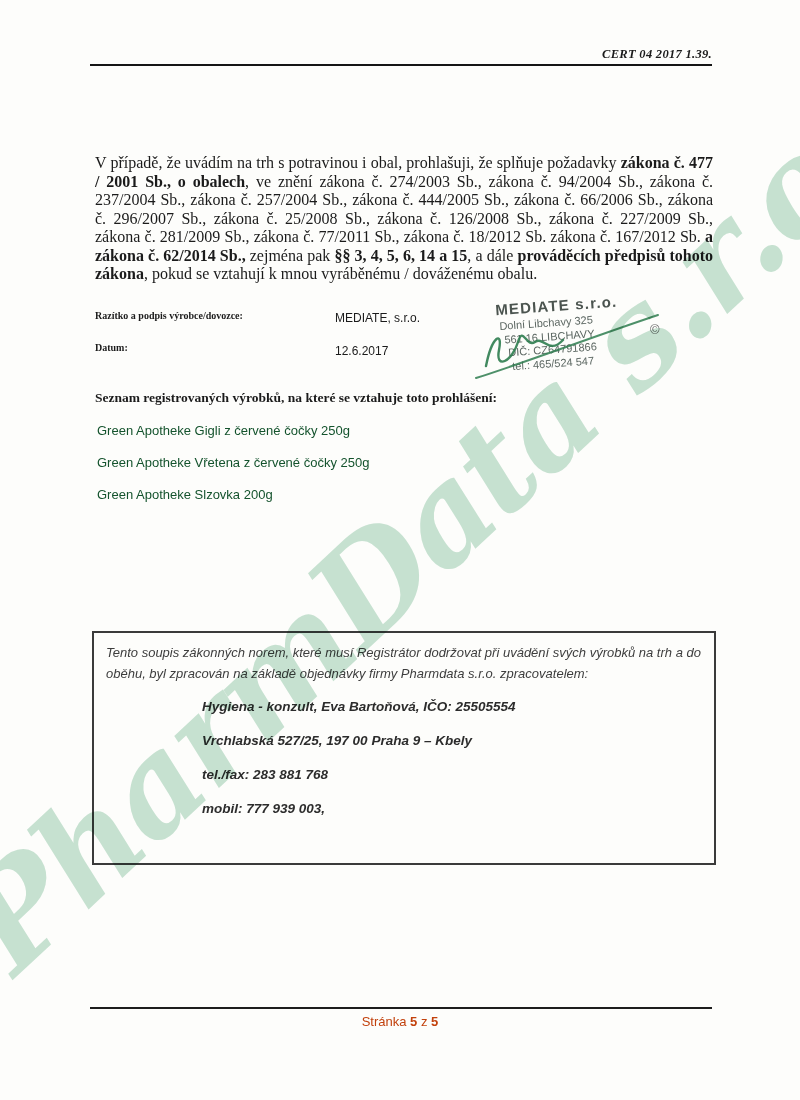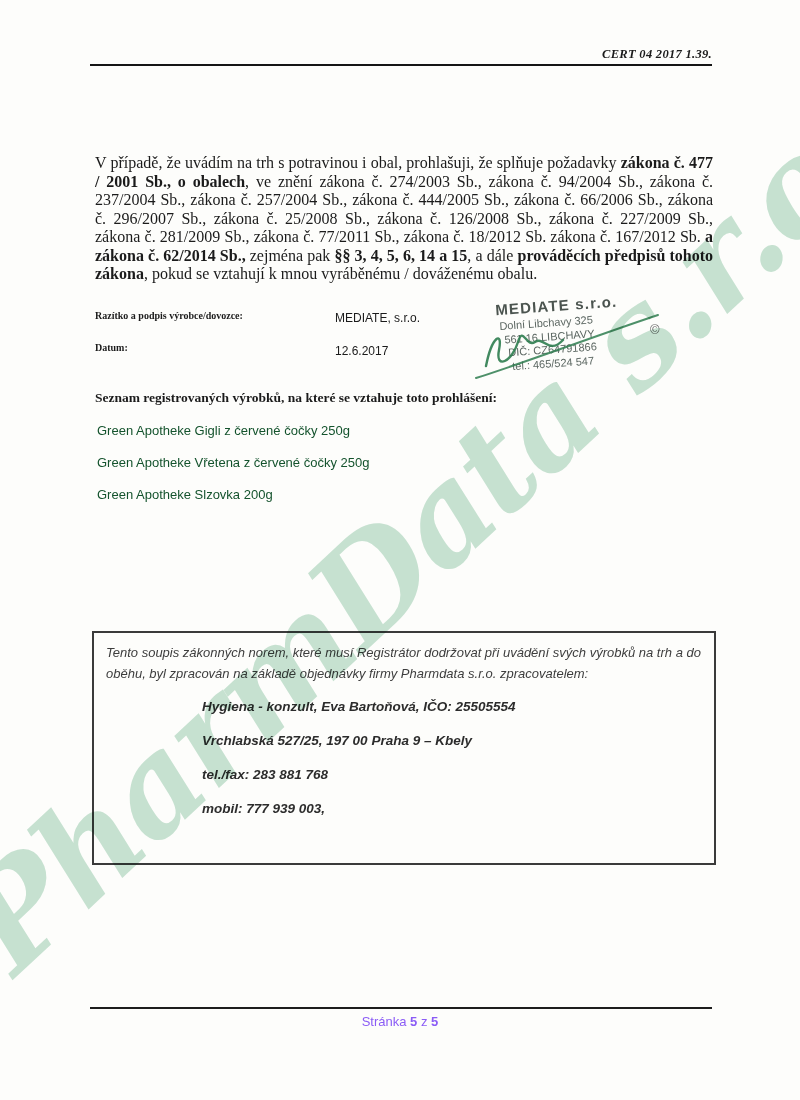--- a/index.html
+++ b/index.html
@@ -95,21 +95,21 @@
   }
 
   
   .footer-rule {
     position: absolute; left: 90px; top: 1007px; width: 622px; height: 2px;
     background: #1d1d1d;
   }
   .footer-text {
     position: absolute; left: 0; top: 1014px; width: 800px;
     text-align: center;
-    font-family: "Liberation Sans", sans-serif; font-size: 13px; color: #8b5cf6;
+    font-family: "Liberation Sans", sans-serif; font-size: 13px; color: #c2410c;
   }
   .footer-text b { font-weight: bold; }
 
   
   .watermark {
     position: absolute; left: -170px; top: 478px; width: 1140px;
     text-align: center;
     transform: rotate(-43deg);
     font-family: "DejaVu Serif", serif;
     font-style: italic; font-weight: bold;

